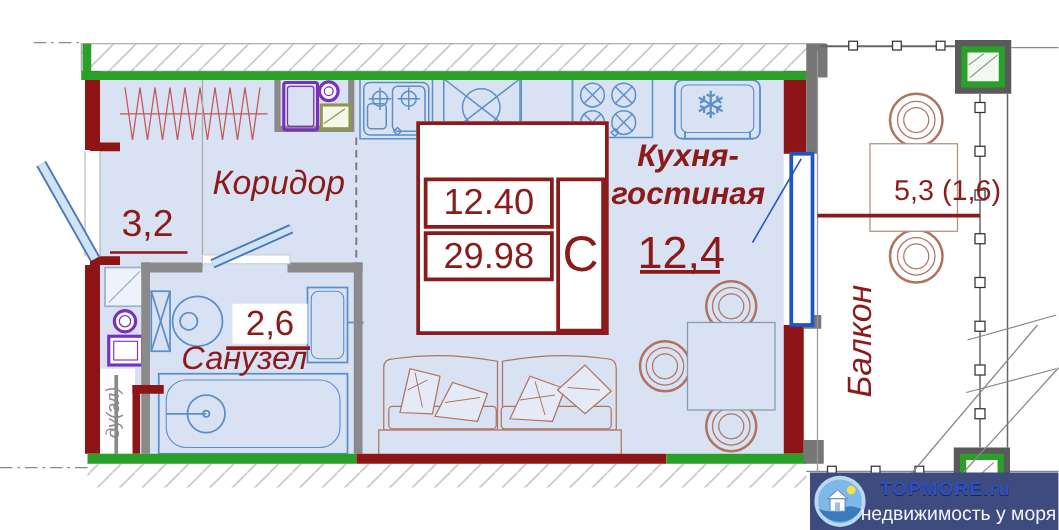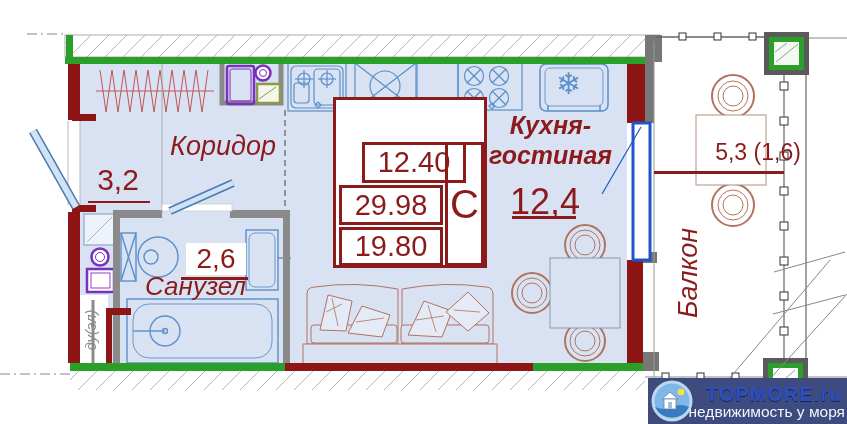--- a/index.html
+++ b/index.html
@@ -21,22 +21,22 @@
   #infobox{position:absolute;left:333px;top:97px;width:154px;height:171px;
            background:#fff;border:3px solid var(--label-red);box-sizing:border-box;}
   .ib-cell{position:absolute;border:3px solid var(--label-red);box-sizing:border-box;
            display:flex;align-items:center;justify-content:center;
            color:var(--label-red);font-size:29px;background:#fff;}
   .ib-letter{position:absolute;left:109px;top:42px;width:39px;height:124px;
              border:3px solid var(--label-red);box-sizing:border-box;display:flex;
              align-items:center;justify-content:center;color:var(--label-red);font-size:40px;}
   #logo{position:absolute;left:648px;top:378px;width:199px;height:46px;
         background:var(--logo-bg);}
-  #logo .brand{position:absolute;left:56px;top:5px;width:140px;text-align:center;
-        color:var(--logo-blue);font-weight:bold;font-size:20px;letter-spacing:1px;
+  #logo .brand{position:absolute;left:56px;top:5px;width:140px;
+        color:var(--logo-blue);font-weight:bold;font-size:15px;letter-spacing:1px;
         text-shadow:0 1px 0 #16244f;}
   #logo .tagline{position:absolute;left:40px;top:25px;width:157px;text-align:right;
         color:#f2f4fa;font-size:15.5px;}
   .snow{position:absolute;left:556px;top:66px;font-size:30px;color:var(--fixture-blue);}
   .shaft-lbl{position:absolute;left:51px;top:322px;width:78px;height:16px;
         text-align:center;color:var(--wall-gray);font-size:15px;font-style:italic;}
 </style>
 </head>
 <body>
 
@@ -324,23 +324,22 @@
 
 <div class="area" style="left:186px;top:243px;width:60px;font-size:28px;background:#fff;">2,6</div>
 <div class="ul" style="left:181px;top:277px;width:67px;height:2.5px;"></div>
 <div class="lbl" style="left:133px;top:271px;width:125px;font-size:26px;">Санузел</div>
 
 <div class="shaft-lbl rot">ду(эл)</div>
 
 <span class="snow">❄</span>
 
 <div id="infobox">
-  <div class="ib-cell" style="left:3px;top:42px;width:104px;height:41px;margin-left:23px;">12.40</div>
+  <div class="ib-cell" style="left:3px;top:42px;width:104px;height:41px;">12.40</div>
   <div class="ib-cell" style="left:3px;top:85px;width:104px;height:40px;">29.98</div>
-  <div class="ib-cell" style="left:3px;top:127px;width:104px;height:39px;">19.80</div>
   <div class="ib-letter">С</div>
 </div>
 
 <div id="logo">
   <svg width="46" height="44" style="position:absolute;left:2px;top:1px;">
     <circle cx="22" cy="22" r="19" fill="#7db8e8" stroke="#bcd8ee" stroke-width="3"></circle>
     <path d="M5,28 a19,19 0 0 0 34,0 q-9,-4 -17,0 q-8,4 -17,0 z" fill="#3a7abf"></path>
     <circle cx="31" cy="13" r="3.5" fill="#f4e04a"></circle>
     <path d="M12,20 l8,-7 l8,7 z" fill="#fff" stroke="#5a86ad" stroke-width="0.8"></path>
     <rect x="14" y="20" width="12" height="10" fill="#fff" stroke="#5a86ad" stroke-width="0.8"></rect>

